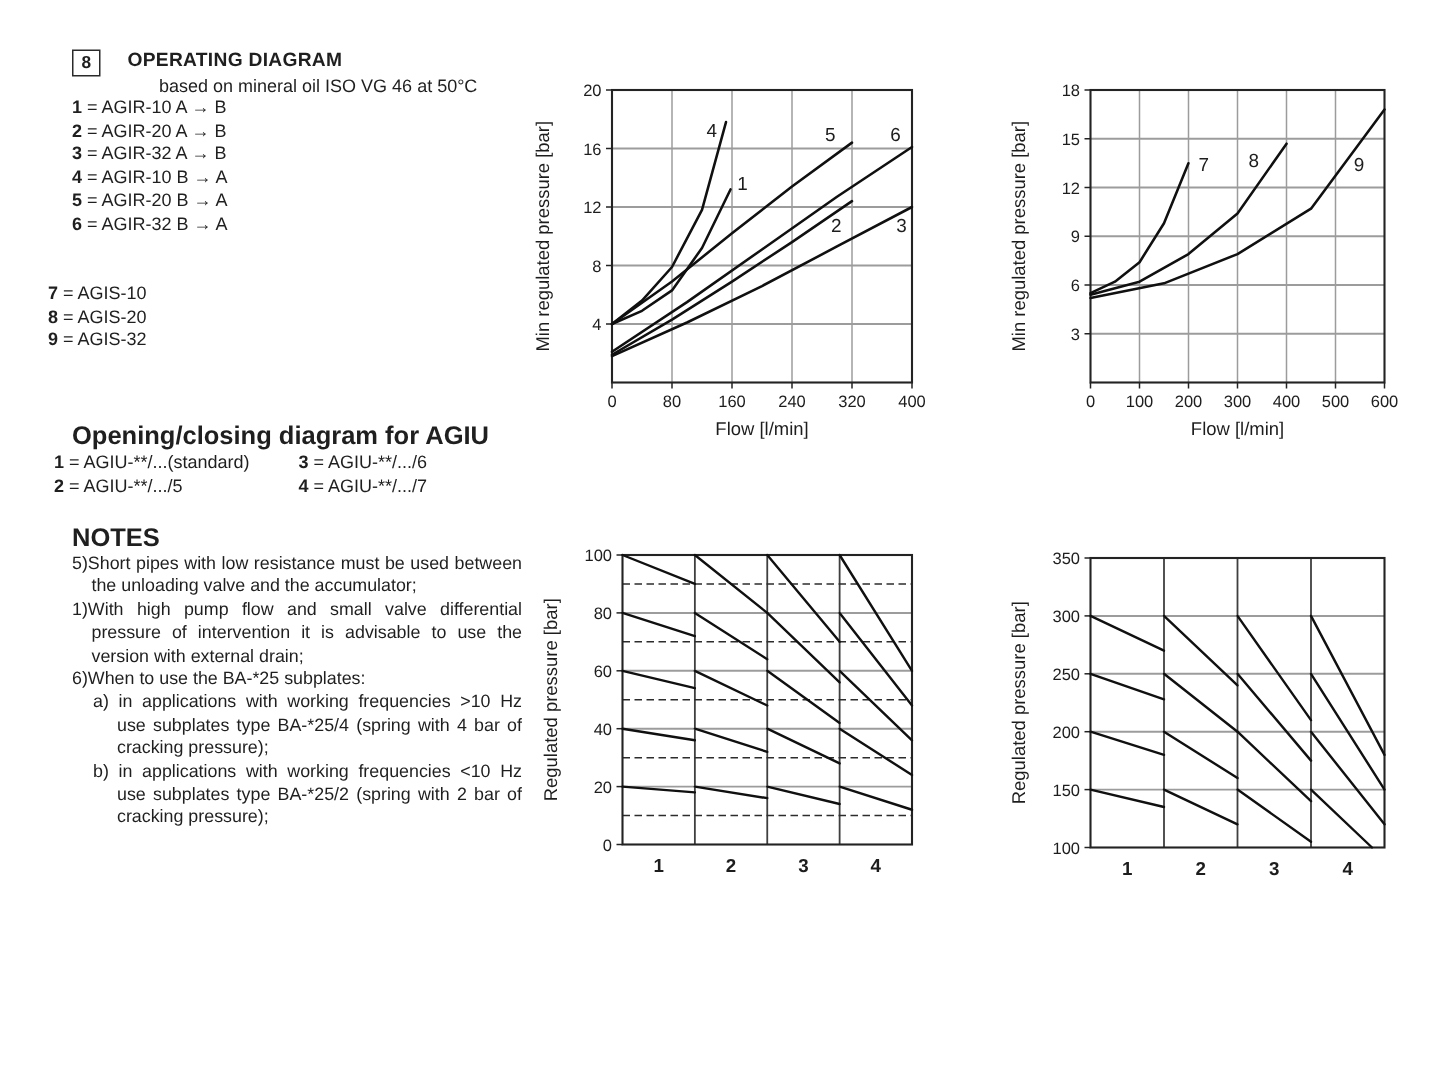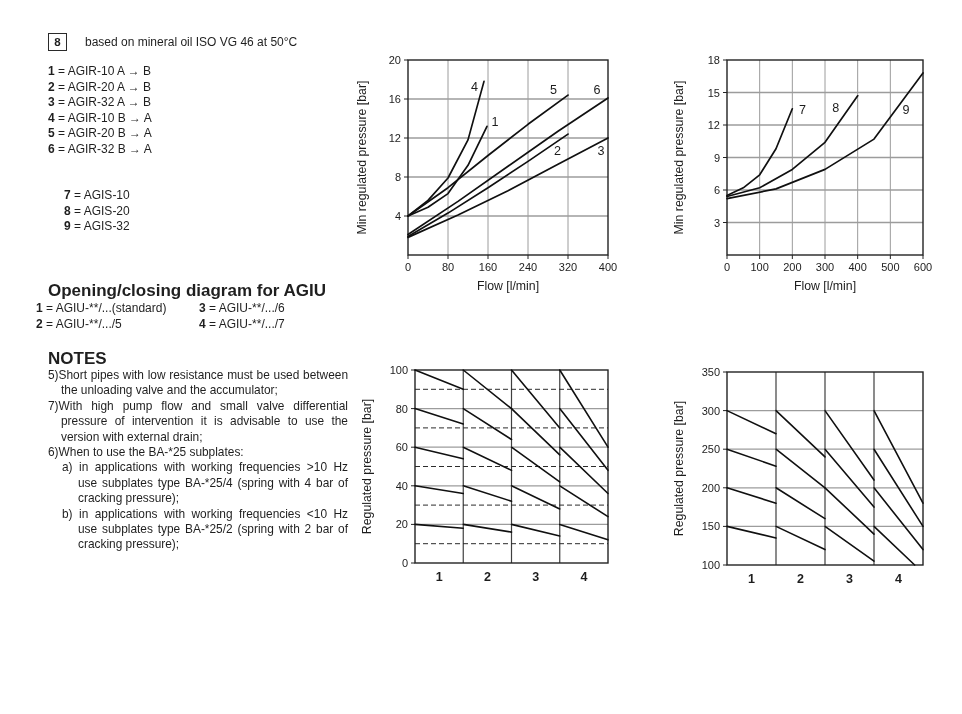--- a/index.html
+++ b/index.html
@@ -12,21 +12,21 @@
   .page{position:absolute;left:0;top:0;width:962px;height:714px;background:#ffffff;}
   .abs{position:absolute;}
   .sec-head{left:48px;top:32px;display:flex;align-items:flex-start;}
   .numbox{
     width:17px;height:16px;border:1.6px solid #2a2a2a;
     display:flex;align-items:center;justify-content:center;
     font-weight:bold;font-size:11.5px;margin-top:1px;flex:0 0 auto;
   }
   .titles{margin-left:18px;}
   .sec-title{font-weight:bold;font-size:12.8px;letter-spacing:.2px;}
-  .sec-sub{font-size:12px;margin-top:3px;}
+  .sec-sub{font-size:12px;margin-top:3px;margin-left:21px;}
   .leg{font-size:12px;line-height:15.6px;white-space:nowrap;}
   .leg b,.agiu-grid b{font-weight:bold;}
   .subhead{font-weight:bold;font-size:17px;}
   .agiu-grid{display:grid;grid-template-columns:163px auto;font-size:12px;line-height:15.5px;white-space:nowrap;}
   .notes{width:300px;font-size:11.9px;line-height:15.4px;text-align:justify;}
   .note{padding-left:13px;text-indent:-13px;}
   .subnote{padding-left:30px;text-indent:-16px;}
   svg{position:absolute;overflow:visible;}
   svg text{fill:#1d1d1d;font-family:"Liberation Sans","DejaVu Sans",sans-serif;}
   .tick{font-size:11px;}
@@ -35,53 +35,54 @@
   .axislabel{font-size:12.3px;}
 </style>
 </head>
 <body>
 
 <div class="page">
 
   <div class="abs sec-head">
     <div class="numbox">8</div>
     <div class="titles">
+      <div class="sec-title">OPERATING DIAGRAM</div>
       <div class="sec-sub">based on mineral oil ISO VG 46 at 50°C</div>
     </div>
   </div>
 
   <div class="abs leg" id="legend1" style="left:48px;top:64px">
       <div><b>1</b> = AGIR-10 A → B</div>
       <div><b>2</b> = AGIR-20 A → B</div>
       <div><b>3</b> = AGIR-32 A → B</div>
       <div><b>4</b> = AGIR-10 B → A</div>
       <div><b>5</b> = AGIR-20 B → A</div>
       <div><b>6</b> = AGIR-32 B → A</div>
     </div>
 
-  <div class="abs leg" id="legend2" style="left:64px;top:188px">
+  <div class="abs leg" id="legend2" style="left:32px;top:188px">
       <div><b>7</b> = AGIS-10</div>
       <div><b>8</b> = AGIS-20</div>
       <div><b>9</b> = AGIS-32</div>
     </div>
 
   <div class="abs subhead" style="left:48px;top:281px">Opening/closing diagram for AGIU</div>
 
   <div class="abs agiu-grid" id="agiu-grid" style="left:36px;top:301px">
       <div><b>1</b> = AGIU-**/...(standard)</div>
       <div><b>3</b> = AGIU-**/.../6</div>
       <div><b>2</b> = AGIU-**/.../5</div>
       <div><b>4</b> = AGIU-**/.../7</div>
     </div>
 
   <div class="abs subhead" style="left:48px;top:349px">NOTES</div>
 
   <div class="abs notes" id="notes" style="left:48px;top:368px">
       <div class="note">5)Short pipes with low resistance must be used between the unloading valve and the accumulator;</div>
-      <div class="note">7)With high pump flow and small valve differential pressure of intervention it is advisable to use the version with external drain;</div>
+      <div class="note">1)With high pump flow and small valve differential pressure of intervention it is advisable to use the version with external drain;</div>
       <div class="note">6)When to use the BA-*25 subplates:</div>
       <div class="subnote">a) in applications with working frequencies &gt;10 Hz use subplates type BA-*25/4 (spring with 4 bar of cracking pressure);</div>
       <div class="subnote">b) in applications with working frequencies &lt;10 Hz use subplates type BA-*25/2 (spring with 2 bar of cracking pressure);</div>
     </div>
 
   <svg id="chart0" width="266" height="252" viewBox="0 0 266 252" style="left: 352px; top: 50px;">
       <line x1="96" y1="10" x2="96" y2="205" stroke="#9c9c9c" stroke-width="1"></line>
       <line x1="136" y1="10" x2="136" y2="205" stroke="#9c9c9c" stroke-width="1"></line>
       <line x1="176" y1="10" x2="176" y2="205" stroke="#9c9c9c" stroke-width="1"></line>
       <line x1="216" y1="10" x2="216" y2="205" stroke="#9c9c9c" stroke-width="1"></line>

